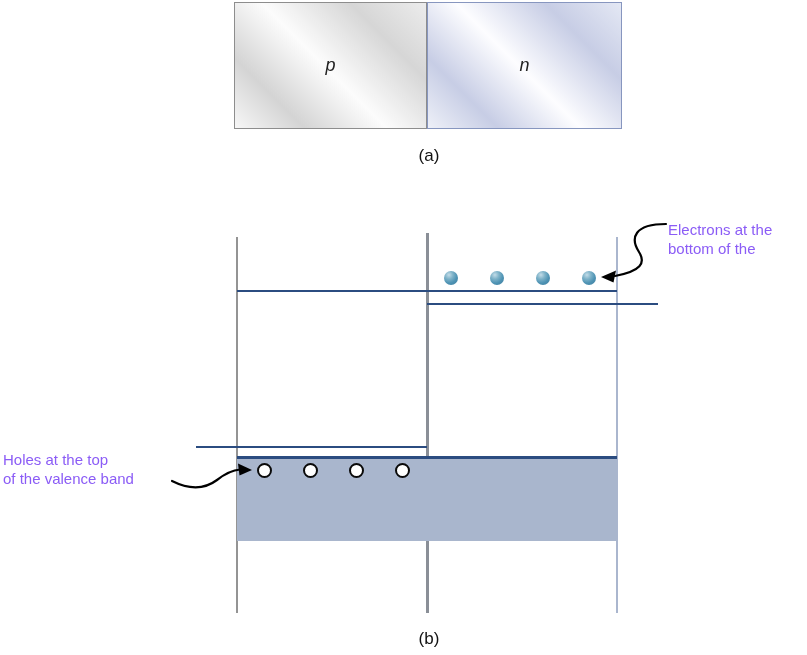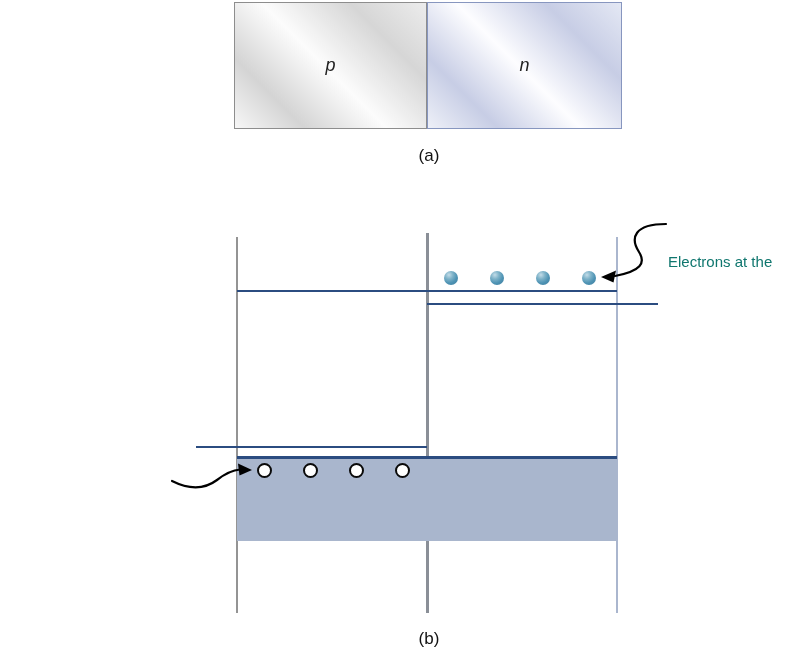--- a/index.html
+++ b/index.html
@@ -51,21 +51,21 @@
   .electron {
     position:absolute; top:271px; width:14px; height:14px; border-radius:50%;
     background:radial-gradient(circle at 35% 28%, #c3dce8 0%, #7fb3c9 30%, var(--electron-fill) 60%, #3d7c9c 100%);
   }
   .hole {
     position:absolute; top:463px; width:15px; height:15px; border-radius:50%;
     box-sizing:border-box; background:var(--hole-fill); border:2px solid #0a0a0a;
   }
 
   
-  .annotation { position:absolute; font-size:15px; line-height:19px; color:#0f766e;margin-top:32px; }
+  .annotation { position:absolute; font-size:15px; line-height:19px; color:#8b5cf6; }
   .ann-electrons { left:668px; top:220px; width:135px; }
   .ann-holes { left:3px; top:450px; width:180px; }
 
   svg.arrows { position:absolute; left:0; top:0; pointer-events:none; }
 </style>
 </head>
 <body>
 
 <div id="canvas">
 
@@ -95,20 +95,25 @@
     </div>
   <div>
       <div class="hole" style="left: 257px;"></div>
       <div class="hole" style="left: 303px;"></div>
       <div class="hole" style="left: 349px;"></div>
       <div class="hole" style="left: 395px;"></div>
     </div>
 
   <div class="annotation ann-electrons">
     <div>Electrons at the</div>
+    <div>bottom of the</div>
+  </div>
+  <div class="annotation ann-holes">
+    <div>Holes at the top</div>
+    <div>of the valence band</div>
   </div>
 
   <svg class="arrows" width="807" height="655" viewBox="0 0 807 655">
     <g>
       <path d="M 666 224 C 634 224, 630 238, 639 252 C 646 263, 641 271, 615 276" fill="none" stroke="#000" stroke-width="2.2" stroke-linecap="round"></path>
       <polygon points="601,277 616,270.5 613.5,282.5" fill="#000"></polygon>
     </g>
     <g>
       <path d="M 172 481 C 190 490, 205 489, 217 480 C 226 473, 233 470, 240 469.5" fill="none" stroke="#000" stroke-width="2.2" stroke-linecap="round"></path>
       <polygon points="252,470 238,463.5 239.5,475.5" fill="#000"></polygon>

